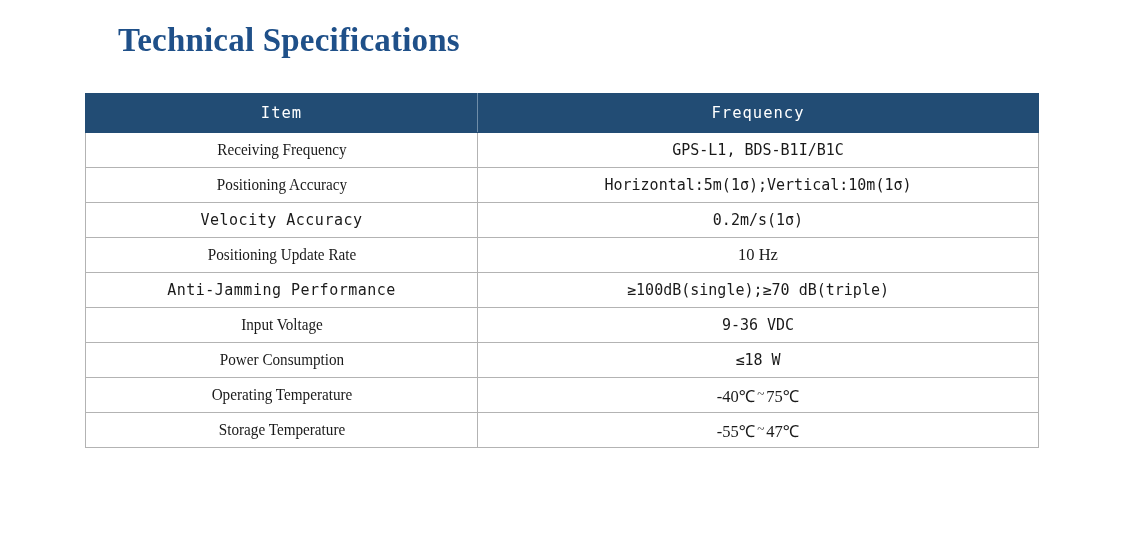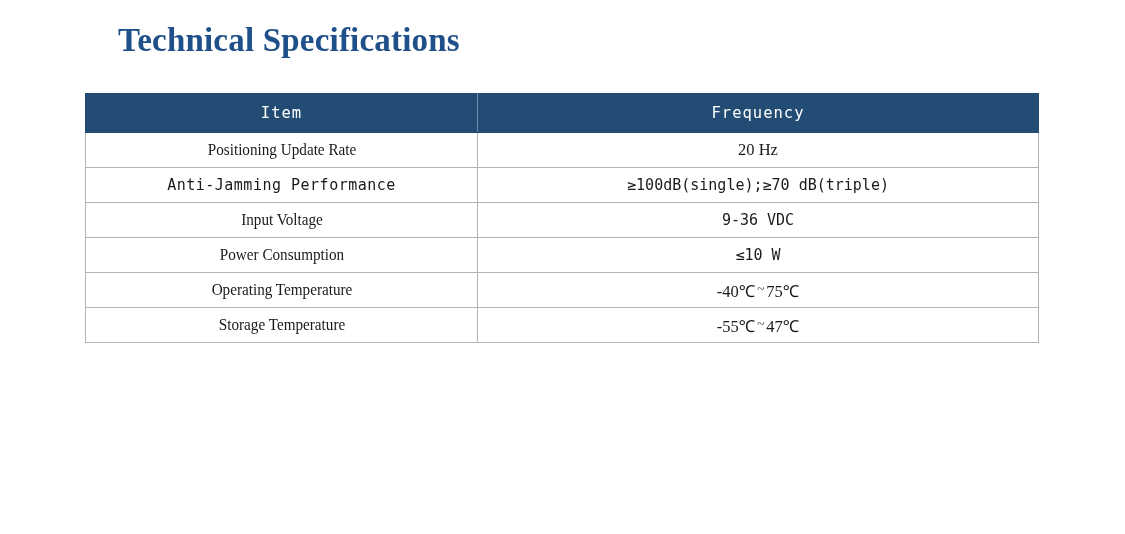--- a/index.html
+++ b/index.html
@@ -112,41 +112,53 @@
         <col class="col-param">
       </colgroup>
       <thead>
         <tr>
           <th class="th-item">Item</th>
           <th class="th-param">Frequency</th>
         </tr>
       </thead>
       <tbody>
 
+        <tr>
+          <td class="cell-item">Receiving Frequency</td>
+          <td class="cell-param">GPS-L1, BDS-B1I/B1C</td>
+        </tr>
 
+        <tr>
+          <td class="cell-item">Positioning Accuracy</td>
+          <td class="cell-param">Horizontal:5m(1σ);Vertical:10m(1σ)</td>
+        </tr>
 
+        <tr>
+          <td class="cell-item wide">Velocity Accuracy</td>
+          <td class="cell-param">0.2m/s(1σ)</td>
+        </tr>
 
         <tr>
           <td class="cell-item">Positioning Update Rate</td>
-          <td class="cell-param serifish">20 Hz</td>
+          <td class="cell-param serifish">10 Hz</td>
         </tr>
 
         <tr>
           <td class="cell-item wide">Anti-Jamming Performance</td>
           <td class="cell-param">≥100dB(single);≥70 dB(triple)</td>
         </tr>
 
         <tr>
           <td class="cell-item">Input Voltage</td>
           <td class="cell-param">9-36 VDC</td>
         </tr>
 
         <tr>
           <td class="cell-item">Power Consumption</td>
-          <td class="cell-param">≤10 W</td>
+          <td class="cell-param">≤18 W</td>
         </tr>
 
 
         <tr>
           <td class="cell-item">Operating Temperature</td>
           <td class="cell-param serifish">
             <span>-40℃</span><span class="tilde-raised">~</span><span>75℃</span>
           </td>
         </tr>
 

